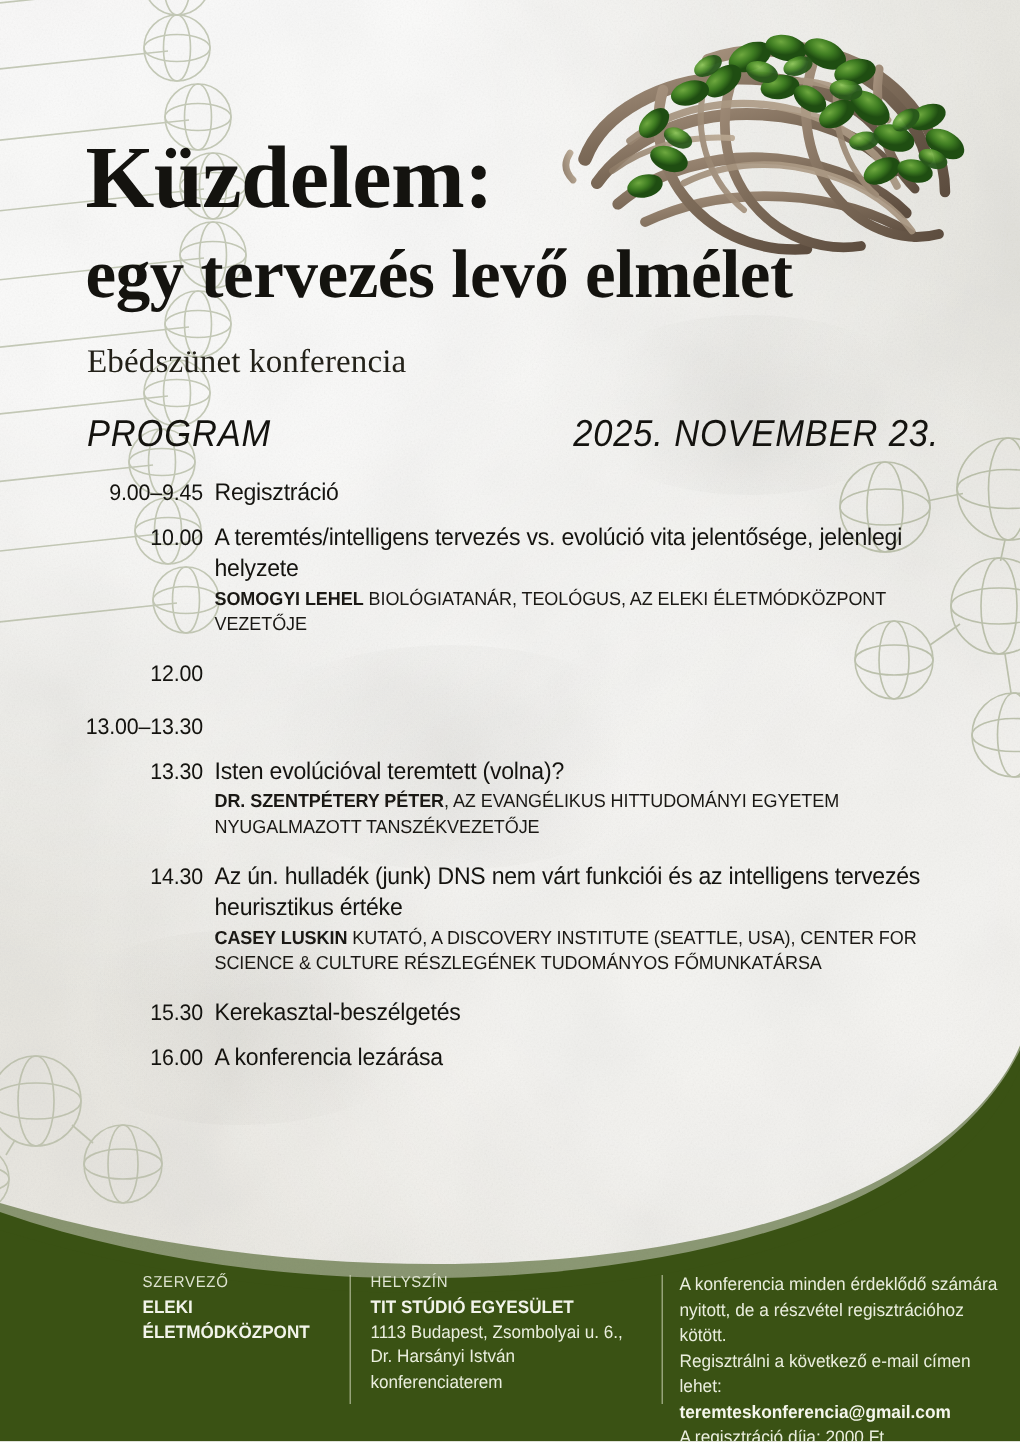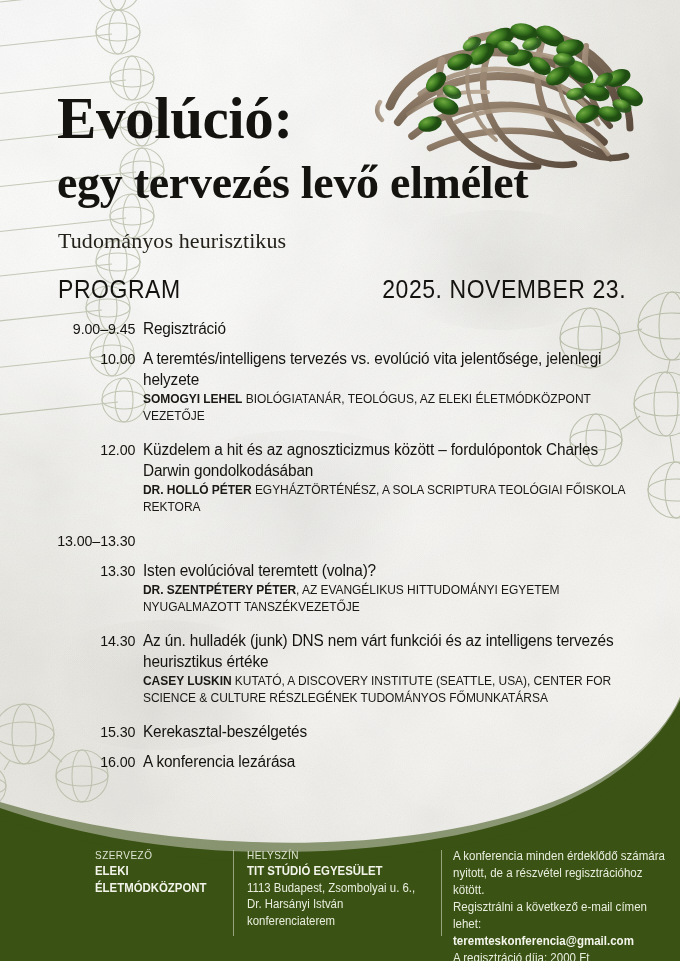--- a/index.html
+++ b/index.html
@@ -50,21 +50,21 @@
     font-size:46px;line-height:52px;font-weight:700;letter-spacing:-.3px;margin-top:9px;
   }
   .subtitle{
     position:absolute;left:58px;top:228px;
     font-family:"Liberation Serif", serif;
     font-size:22px;color:#232119;letter-spacing:.1px;
   }
   
   .prog-row{
     position:absolute;left:58px;top:275px;width:568px;
-    display:flex;justify-content:space-between;align-items:flex-end;
+    display:flex;justify-content:space-between;align-items:flex-end;font-style:italic;
   }
   .prog-label,.prog-date{
     font-size:25px;letter-spacing:.6px;color:#14130f;
     font-family:"Liberation Sans", sans-serif;
     font-stretch:condensed;
     transform:scaleX(.92);transform-origin:left bottom;
   }
   .prog-date{transform:scaleX(.92);transform-origin:right bottom;}
   
   .schedule{
@@ -299,24 +299,24 @@
           <ellipse cx="80" cy="90" rx="10" ry="6.2" transform="rotate(26 80 90)"></ellipse>
           <ellipse cx="160" cy="42" rx="10" ry="6.2" transform="rotate(-18 160 42)"></ellipse>
           <ellipse cx="250" cy="104" rx="10" ry="6.2" transform="rotate(22 250 104)"></ellipse>
           <ellipse cx="204" cy="92" rx="10" ry="6.2" transform="rotate(-10 204 92)"></ellipse>
         </g>
       </g>
     </svg>
   </div>
 
   <div class="headline">
-    <div class="title-1">Evolúció:</div>
+    <div class="title-1">Küzdelem:</div>
     <div class="title-2">egy tervezés levő elmélet</div>
   </div>
-  <div class="subtitle">Tudományos heurisztikus</div>
+  <div class="subtitle">Ebédszünet konferencia</div>
 
   <div class="prog-row">
     <div class="prog-label">PROGRAM</div>
     <div class="prog-date">2025. NOVEMBER 23.</div>
   </div>
 
   <div class="schedule" id="schedule">
       <div class="item">
         <div class="time">9.00–9.45</div>
         <div class="body">
@@ -325,24 +325,20 @@
       </div>
       <div class="item gap">
         <div class="time">10.00</div>
         <div class="body">
           <div class="topic">A teremtés/intelligens tervezés vs. evolúció vita jelentősége, jelenlegi helyzete</div>
           <div class="speaker"><span class="nm">SOMOGYI LEHEL</span><span> BIOLÓGIATANÁR, TEOLÓGUS, AZ ELEKI ÉLETMÓDKÖZPONT VEZETŐJE</span></div>
         </div>
       </div>
       <div class="item gap">
         <div class="time">12.00</div>
-        <div class="body">
-          <div class="topic">Küzdelem a hit és az agnoszticizmus között – fordulópontok Charles Darwin gondolkodásában</div>
-          <div class="speaker"><span class="nm">DR. HOLLÓ PÉTER</span><span> EGYHÁZTÖRTÉNÉSZ, A SOLA SCRIPTURA TEOLÓGIAI FŐISKOLA REKTORA</span></div>
-        </div>
       </div>
       <div class="item">
         <div class="time">13.00–13.30</div>
       </div>
       <div class="item gap">
         <div class="time">13.30</div>
         <div class="body">
           <div class="topic">Isten evolúcióval teremtett (volna)?</div>
           <div class="speaker"><span class="nm">DR. SZENTPÉTERY PÉTER</span><span>, AZ EVANGÉLIKUS HITTUDOMÁNYI EGYETEM NYUGALMAZOTT TANSZÉKVEZETŐJE</span></div>
         </div>

